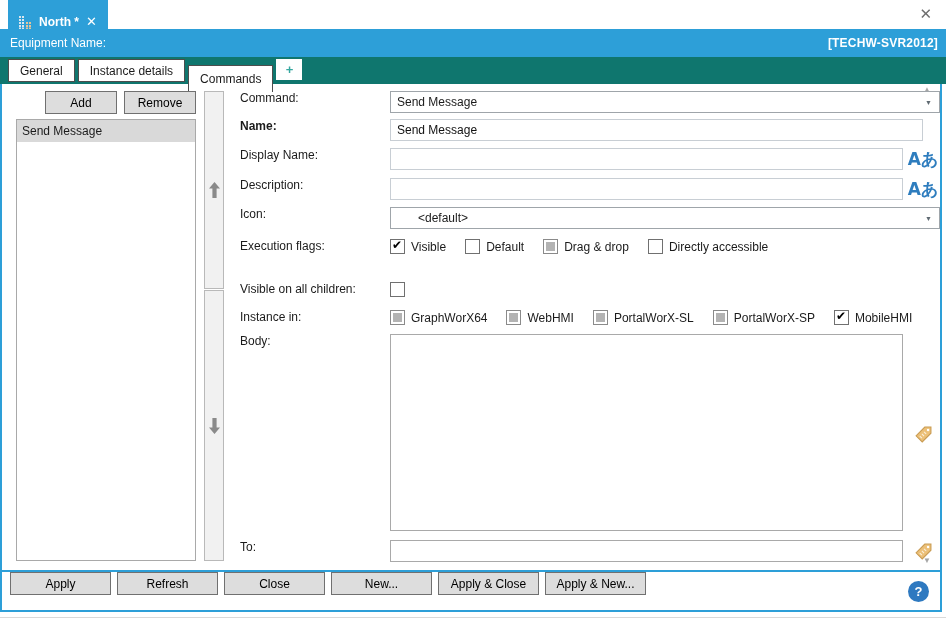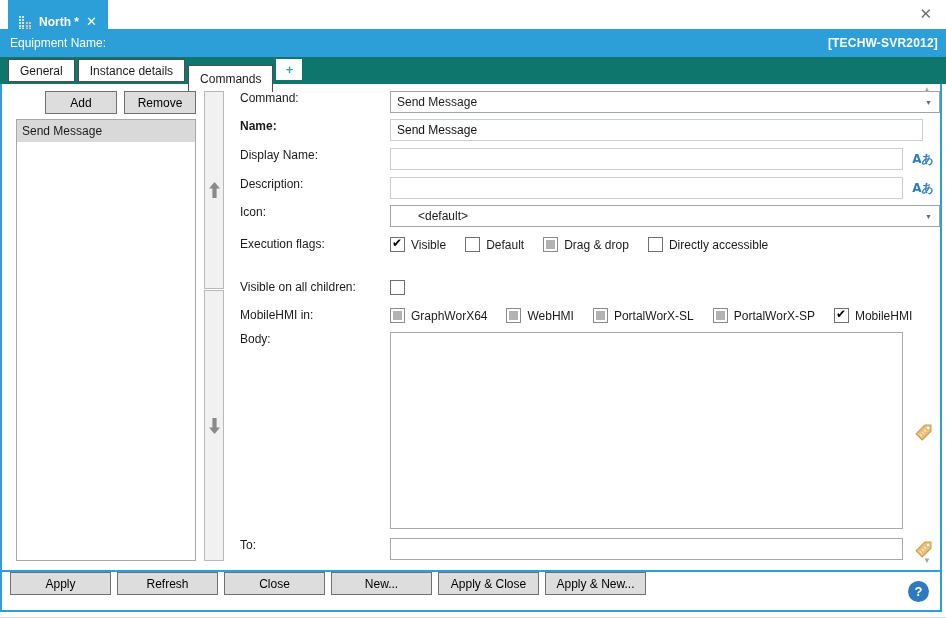--- a/index.html
+++ b/index.html
@@ -51,21 +51,21 @@
   .mb10 { margin-bottom: 10px; } .mb12 { margin-bottom: 28px; } .mb13 { margin-bottom: 13px; }
   .field-full { width: 533px; position: relative; }
   .field-short { width: 513px; position: relative; }
   .txt { width: 100%; height: 22px; border: 1px solid #c8ced4; padding: 0 6px; font: 12px "Liberation Sans", sans-serif; color: #111; outline: none; background: #fff; }
   .txt.dark { border-color: #a9a9a9; }
   .select { width: 100%; height: 22px; border: 1px solid #9fa5aa; background: #fff; display: flex; align-items: center; padding: 0 22px 0 6px; position: relative; cursor: default; }
   .select.indent { padding-left: 27px; }
   .select .drop-arr { position: absolute; right: 7px; top: 7px; font-size: 7px; color: #5f6a72; }
   .body-area { width: 100%; height: 197px; border: 1px solid #a9a9a9; resize: none; font: 12px "Liberation Sans", sans-serif; padding: 4px 6px; outline: none; }
   .icon-slot { width: 34px; display: flex; justify-content: center; align-items: center; margin-left: 3px; flex-shrink: 0; }
-  .loc-glyph { color: #2E7DBE; font-weight: 700; font-size: 12px; font-family: "DejaVu Sans", sans-serif; cursor: default; }
+  .loc-glyph { color: #2E7DBE; font-weight: 700; font-size: 17px; font-family: "DejaVu Sans", sans-serif; cursor: default; }
   
   .cb-group { display: flex; align-items: center; }
   .cb { display: inline-flex; align-items: center; margin-right: 19px; cursor: default; }
   .cb:last-child { margin-right: 0; }
   .cb-box { width: 15px; height: 15px; border: 1px solid #707070; background: #fff; position: relative; margin-right: 6px; flex-shrink: 0; }
   .cb[data-state="checked"] .cb-box::after { content: "✔"; position: absolute; top: -2px; left: 1px; font-size: 12px; color: #000; font-family: "DejaVu Sans", sans-serif; }
   .cb[data-state="mixed"] .cb-box { border-color: #8a8a8a; }
   .cb[data-state="mixed"] .cb-box::after { content: ""; position: absolute; inset: 2px; background: #b3b3b3; }
   
   .footer { height: 40px; border-top: 2px solid #2D9FD8; display: flex; align-items: flex-start; padding-left: 8px; gap: 6px; position: relative; background: #fff; }
@@ -227,21 +227,21 @@
         </div>
 
         <div class="frow mb13">
           <span class="flabel">Visible on all children:</span>
           <span class="cb" data-state="unchecked">
             <span class="cb-box"></span>
           </span>
         </div>
 
         <div class="frow mb9">
-          <span class="flabel">MobileHMI in:</span>
+          <span class="flabel">Instance in:</span>
           <div class="cb-group">
             <span class="cb" data-state="mixed">
               <span class="cb-box"></span>
               <span>GraphWorX64</span>
             </span>
             <span class="cb" data-state="mixed">
               <span class="cb-box"></span>
               <span>WebHMI</span>
             </span>
             <span class="cb" data-state="mixed">

